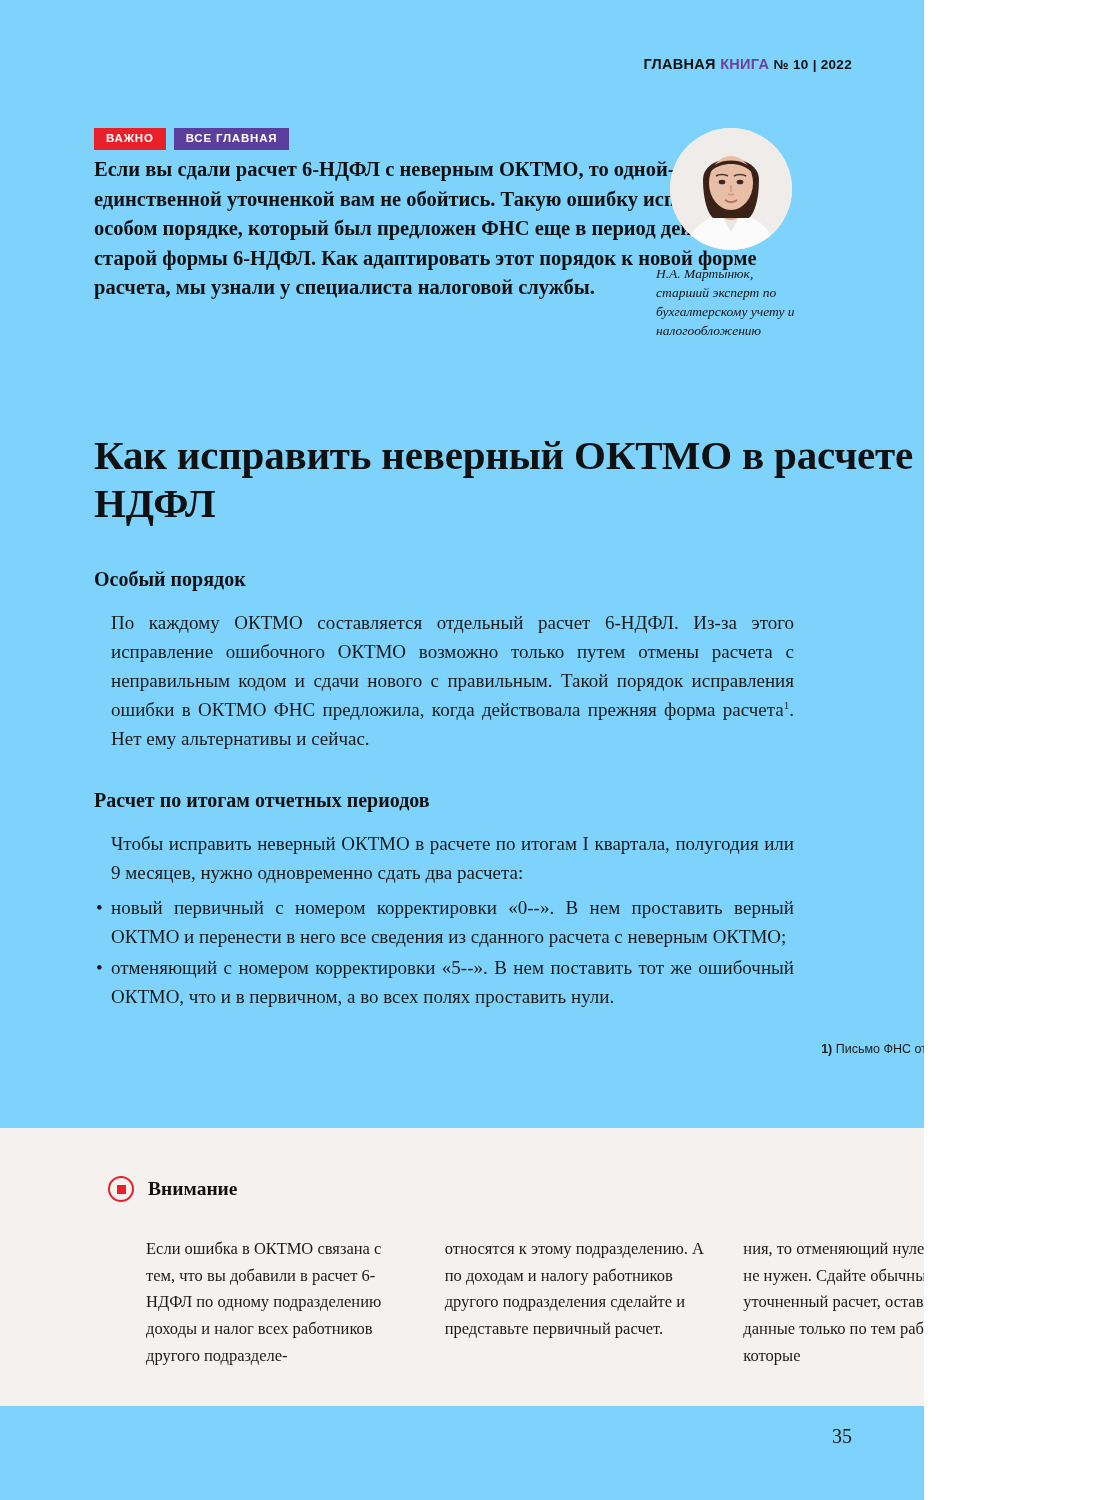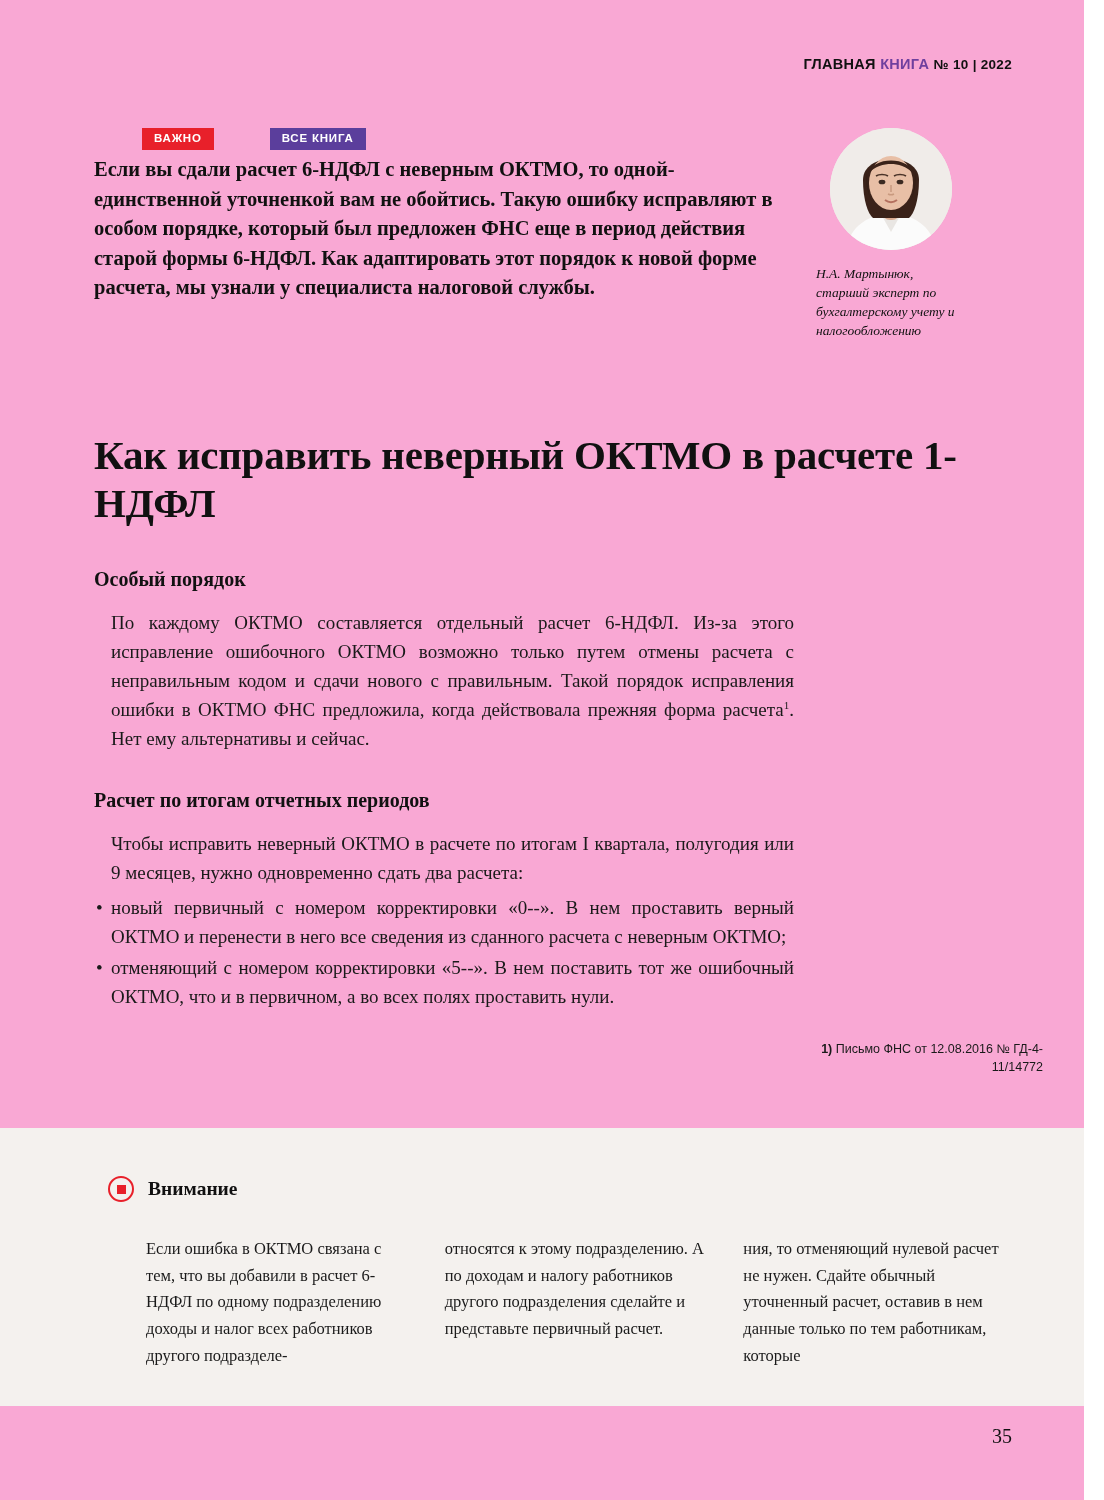--- a/index.html
+++ b/index.html
@@ -6,24 +6,24 @@
     margin: 0;
     padding: 0;
     background: #ffffff;
   }
   body {
     font-family: "Liberation Serif", serif;
     color: #1a1a1a;
   }
   .page {
     position: relative;
-    width: 1084px;
+    width: 924px;
     height: 1500px;
     overflow: hidden;
-    background: #f9a8d4;
+    background: #7dd3fc;
   }
 
   
   .running-head {
     position: absolute;
     top: 56px;
     right: 72px;
     font-family: "Liberation Sans", sans-serif;
     font-size: 14.5px;
     font-weight: bold;
@@ -49,21 +49,20 @@
   }
   .tag {
     font-family: "Liberation Sans", sans-serif;
     font-size: 11.5px;
     font-weight: bold;
     letter-spacing: 0.8px;
     color: #fff;
     padding: 5px 12px 5px 12px;
     line-height: 1;
     display: inline-block;
-    margin-left: 48px;
   }
   .tag-important { background: #e8202a; }
   .tag-modes { background: #5b3e9c; }
 
   
   .lead {
     position: absolute;
     top: 155px;
     left: 94px;
     width: 690px;
@@ -258,21 +257,21 @@
 <div class="page">
 
   <div class="running-head">
     <span>ГЛАВНАЯ</span>
     <span class="accent">КНИГА</span>
     <span class="rh-issue">№ 10 | 2022</span>
   </div>
 
   <div class="tags">
     <span class="tag tag-important">ВАЖНО</span>
-    <span class="tag tag-modes">ВСЕ КНИГА</span>
+    <span class="tag tag-modes">ВСЕ ГЛАВНАЯ</span>
   </div>
 
   <div class="lead">Если вы сдали расчет 6-НДФЛ с неверным ОКТМО, то одной-единственной уточненкой вам не обойтись. Такую ошибку исправляют в особом порядке, который был предложен ФНС еще в период действия старой формы 6-НДФЛ. Как адаптировать этот порядок к новой форме расчета, мы узнали у специалиста налоговой службы.</div>
 
   <div class="author">
     <div class="author-photo-wrap">
       <svg width="122" height="122" viewBox="0 0 122 122" aria-hidden="true">
         <rect x="0" y="0" width="122" height="122" fill="#f0ece9"></rect>
 
         <path d="M16 122 C20 97 40 86 61 86 C82 86 102 97 106 122 Z" fill="#fbfbfb"></path>

